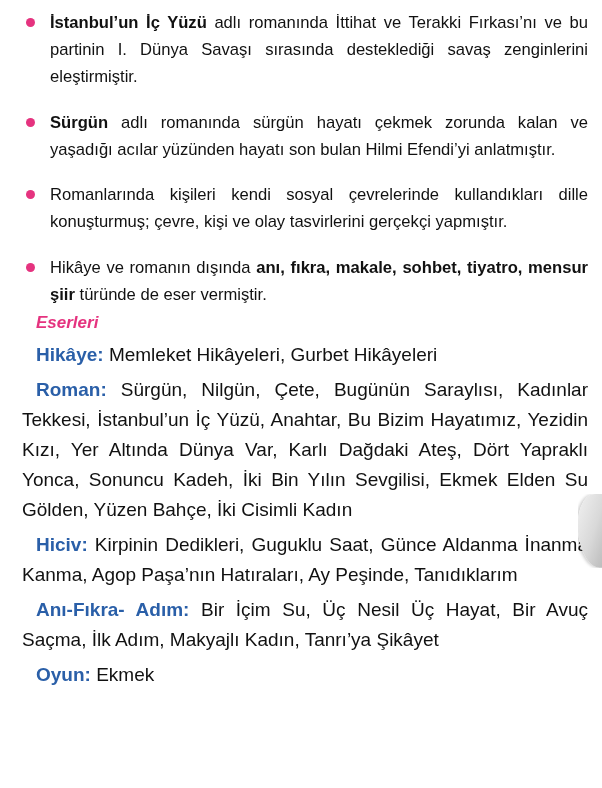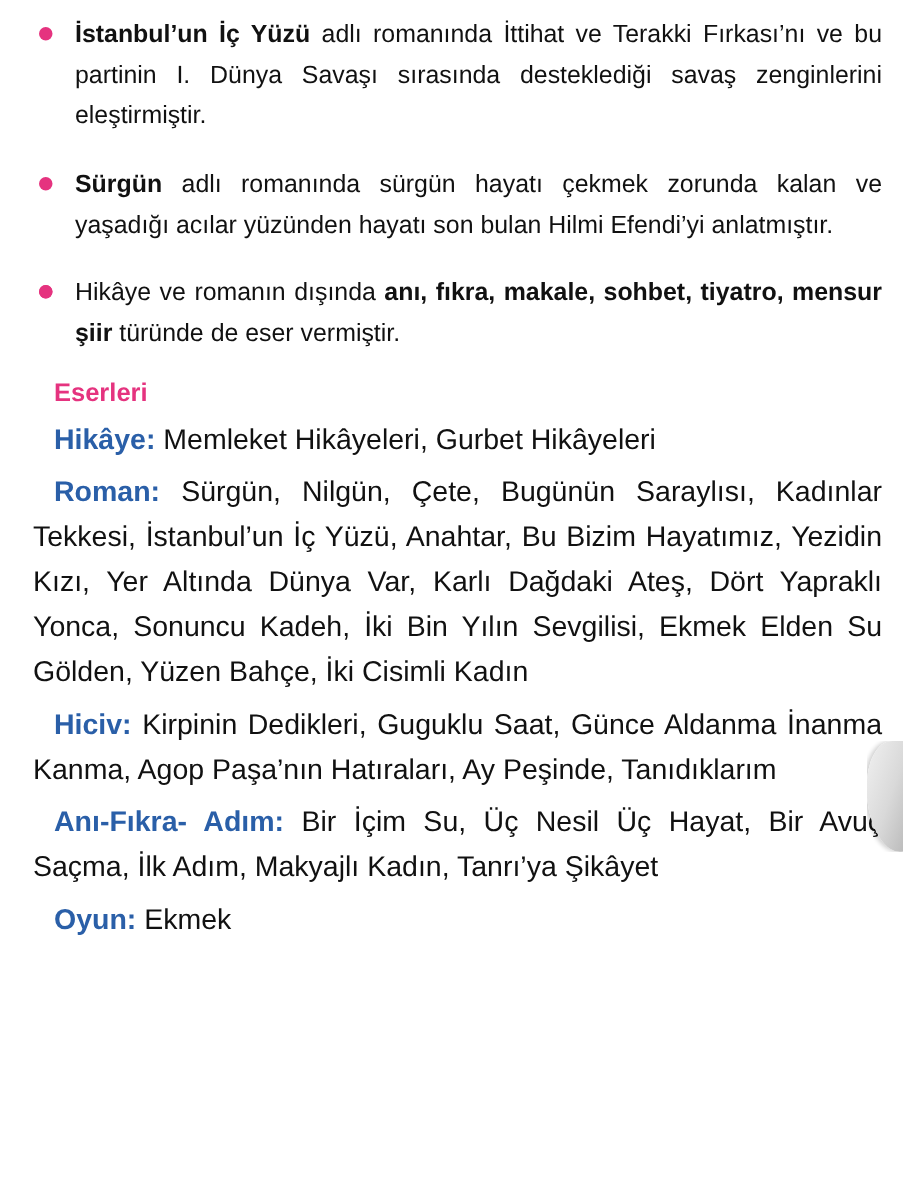--- a/index.html
+++ b/index.html
@@ -32,21 +32,21 @@
   .bullet-item {
     position: relative;
     padding-left: 28px;
     margin-bottom: 19px;
     font-size: 16.6px;
     line-height: 1.62;
     text-align: justify;
     text-justify: inter-word;
     color: #111111;
   }
-  .bullet-item:last-child { margin-bottom: 16px; }
+  .bullet-item:last-child { margin-bottom: 4px; }
   .bullet-dot {
     position: absolute;
     left: 4px;
     top: 8px;
     width: 9px;
     height: 9px;
     border-radius: 50%;
     background: #e5337f;
   }
   .bullet-item b, .bold {
@@ -55,20 +55,21 @@
 
   
   .works {
     margin-top: 2px;
   }
   .works-title {
     color: #e5337f;
     font-weight: bold;
     font-size: 17px;
     margin: 0 0 7px 14px;
+    font-style: italic;
   }
   .work-block {
     font-size: 19px;
     line-height: 1.58;
     text-align: justify;
     text-justify: inter-word;
     margin-bottom: 5px;
     color: #111111;
   }
   .work-label {
@@ -110,20 +111,21 @@
     <li class="bullet-item">
       <span class="bullet-dot"></span>
       <span class="bullet-text"><span class="bold">İstanbul’un İç Yüzü</span><span> adlı romanında İttihat ve Terakki Fırkası’nı ve bu partinin I. Dünya Savaşı sırasında desteklediği savaş zenginlerini eleştirmiştir.</span></span>
     </li>
     <li class="bullet-item">
       <span class="bullet-dot"></span>
       <span class="bullet-text"><span class="bold">Sürgün</span><span> adlı romanında sürgün hayatı çekmek zorunda kalan ve yaşadığı acılar yüzünden hayatı son bulan Hilmi Efendi’yi anlatmıştır.</span></span>
     </li>
     <li class="bullet-item">
       <span class="bullet-dot"></span>
+      <span class="bullet-text"><span>Romanlarında kişileri kendi sosyal çevrelerinde kullandıkları dille konuşturmuş; çevre, kişi ve olay tasvirlerini gerçekçi yapmıştır.</span></span>
     </li>
     <li class="bullet-item">
       <span class="bullet-dot"></span>
       <span class="bullet-text"><span>Hikâye ve romanın dışında </span><span class="bold">anı, fıkra, makale, sohbet, tiyatro, mensur şiir</span><span> türünde de eser vermiştir.</span></span>
     </li>
   </ul>
 
   <div class="works">
     <div class="works-title">Eserleri</div>
 

